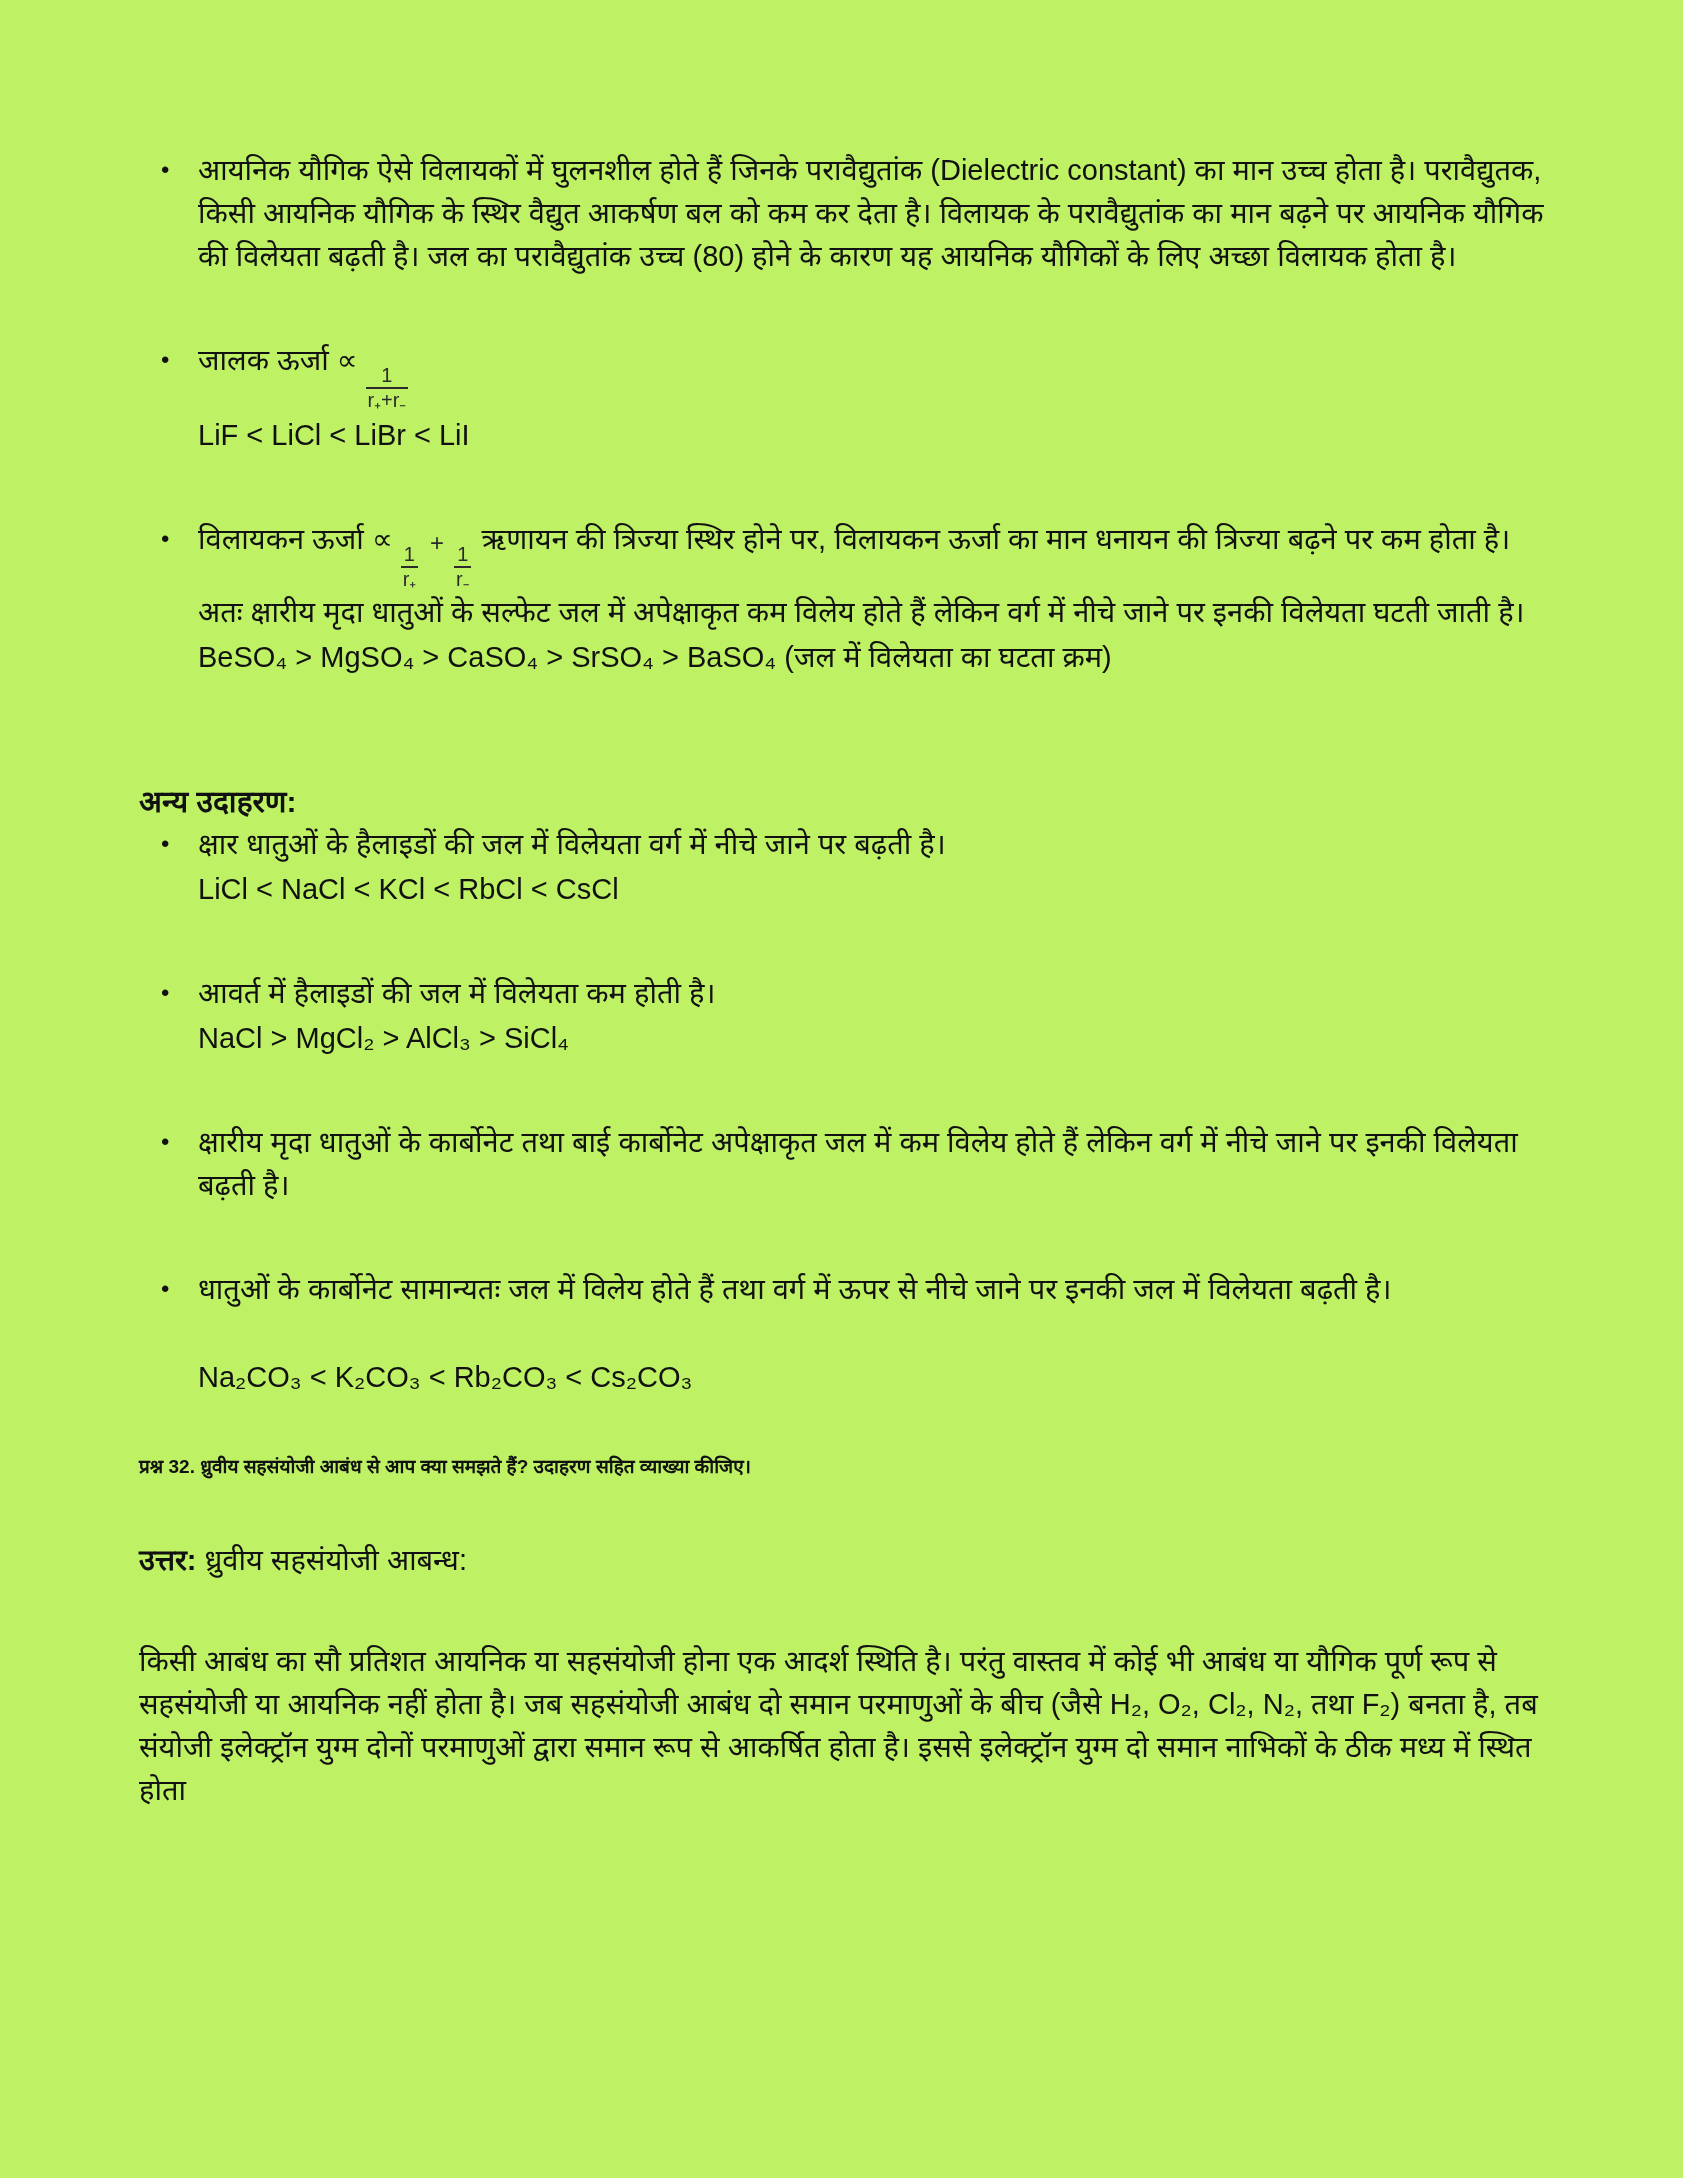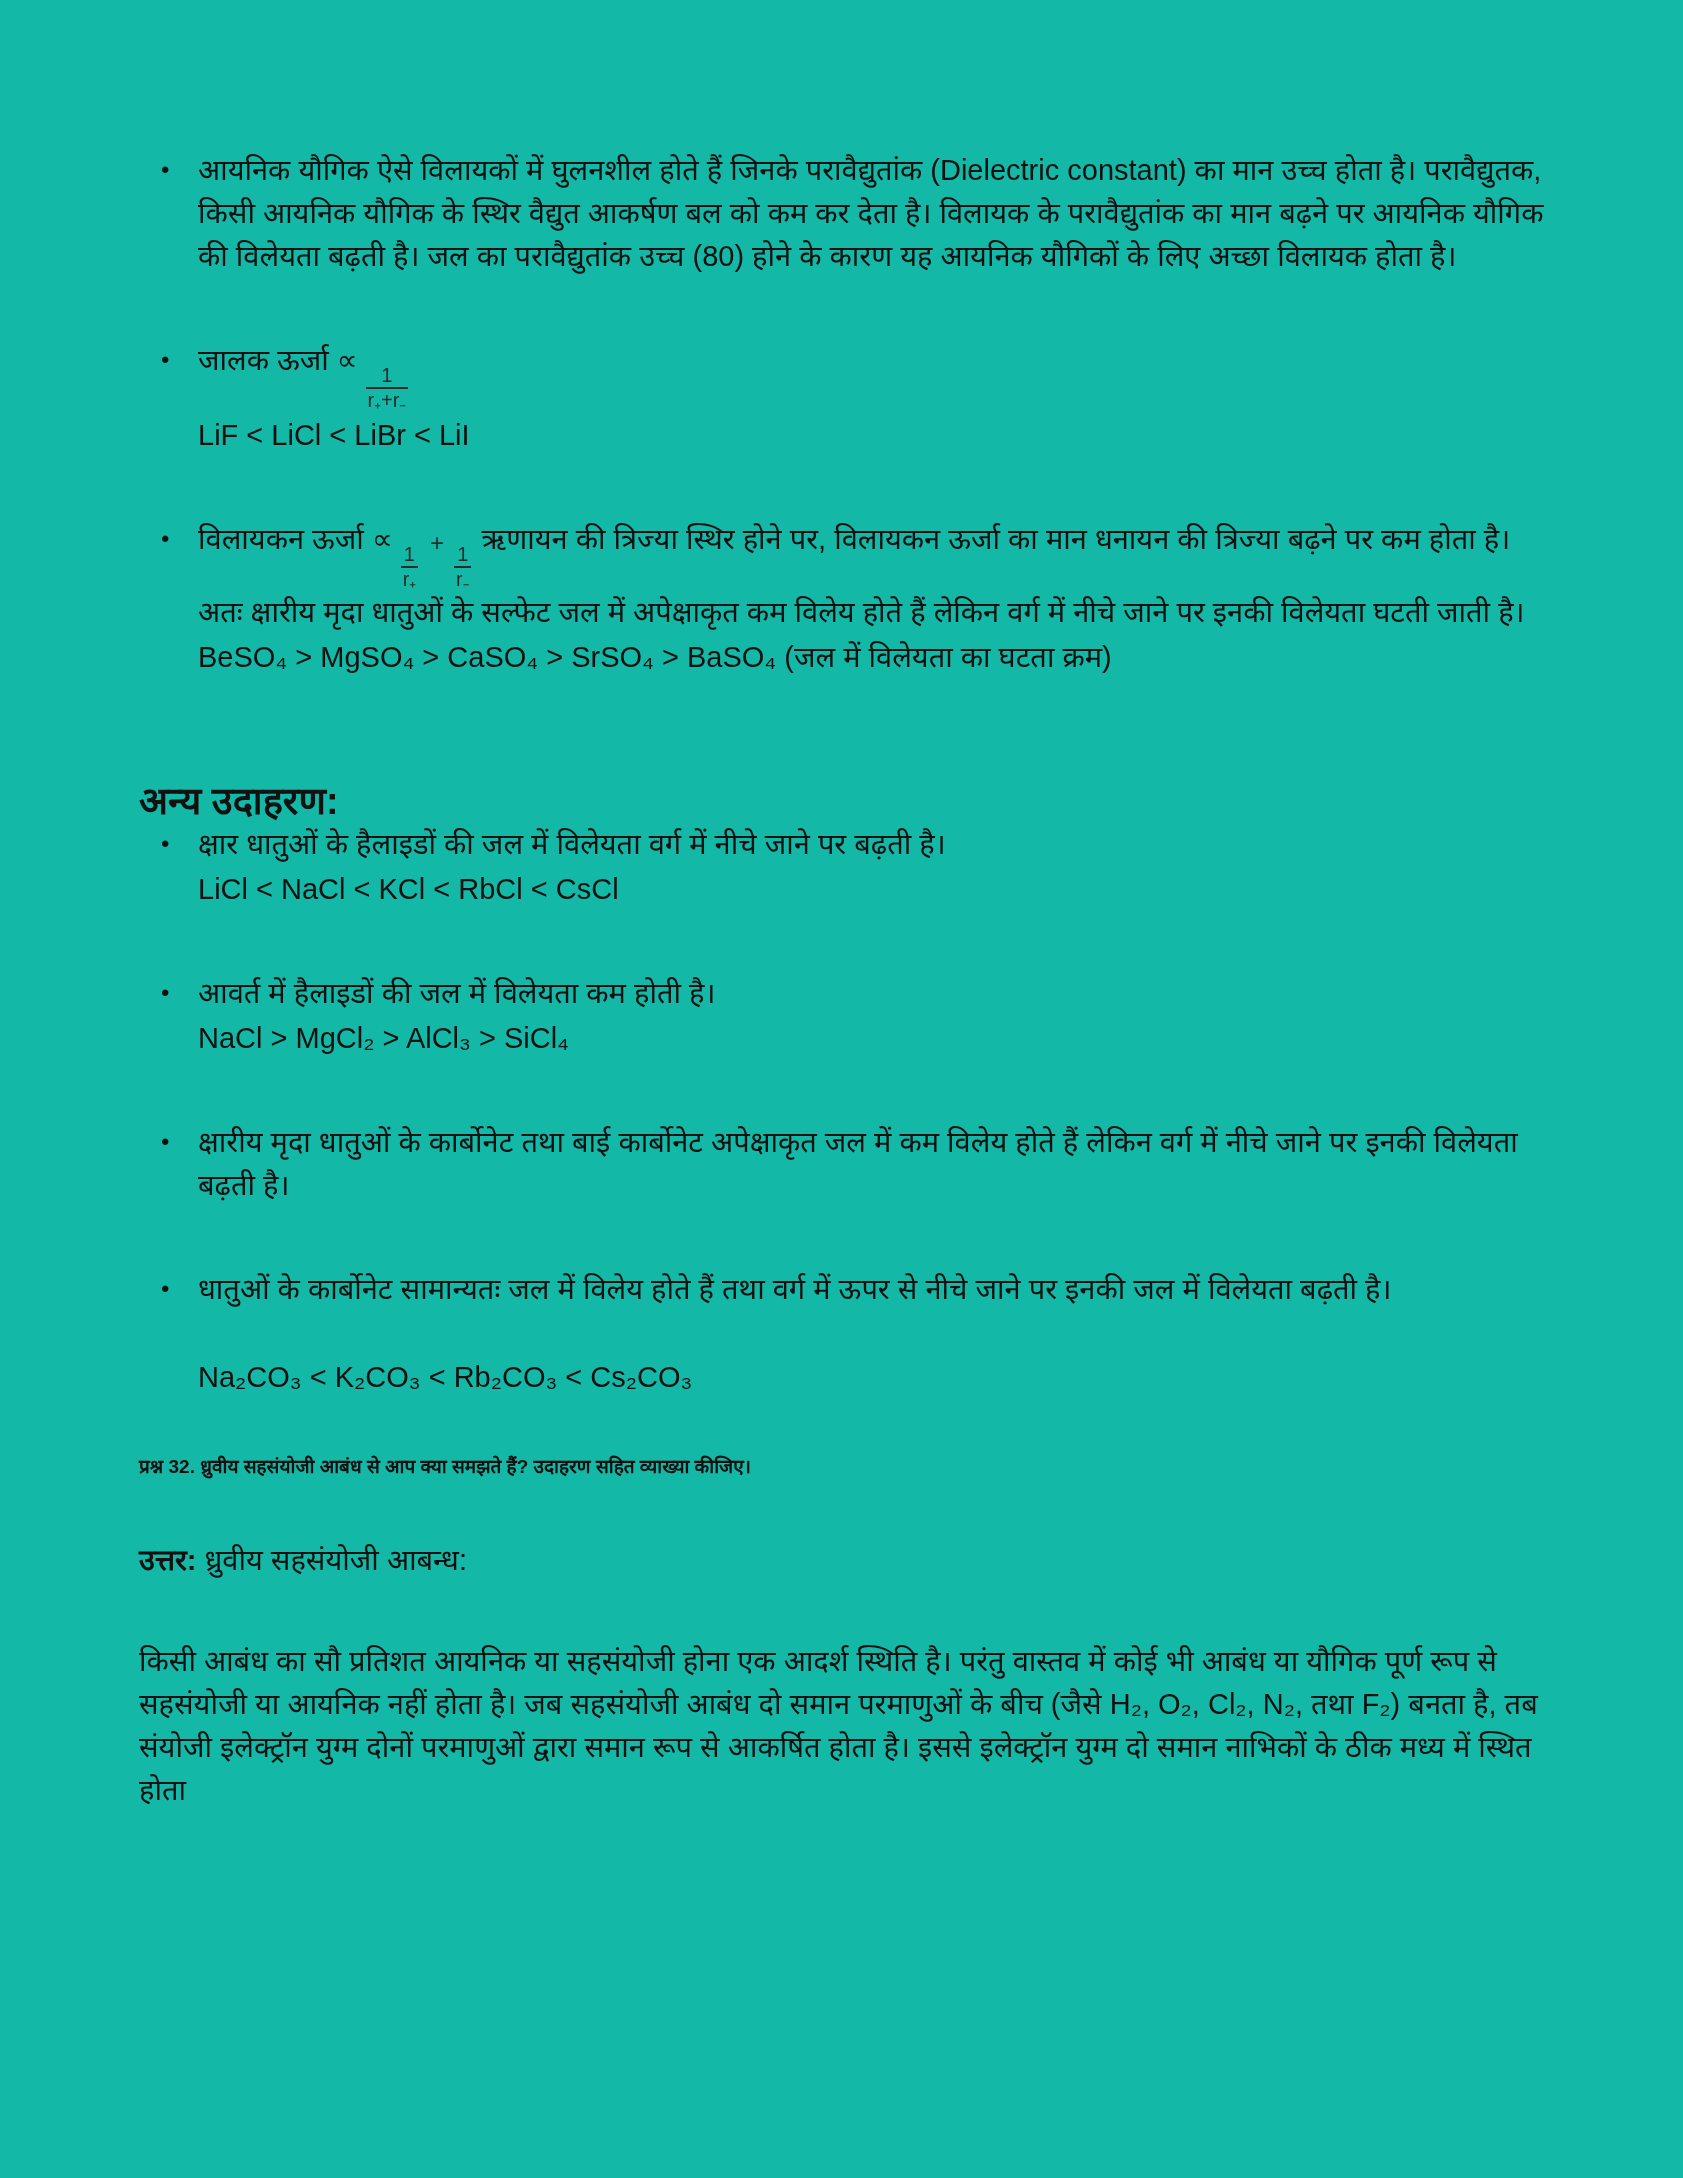--- a/index.html
+++ b/index.html
@@ -1,20 +1,20 @@
 <!DOCTYPE html>
 <html lang="hi"><head>
 <meta charset="utf-8">
 <style>
   html, body { margin:0; padding:0; background:#ffffff; }
   .page {
     width:1683px;
     height:2178px;
     box-sizing:border-box;
-    background:#14b8a6;
+    background:#bef264;
     color:#111111;
     font-family:"Liberation Sans", sans-serif;
     font-size:29px;
     line-height:43px;
     padding:149px 139px 0 139px;
     overflow:hidden;
   }
   ul.blist { list-style:none; margin:0; padding:0; }
   ul.blist > li { position:relative; padding-left:59px; margin-bottom:61px; }
   ul.blist > li:last-child { margin-bottom:0; }
@@ -37,21 +37,21 @@
     margin:0 10px 0 8px;
     color:#2b2b2b;
     text-align:center;
   }
   .frac .den { border-top:2px solid #2b2b2b; padding:0 2px;text-align:right; }
   .frac-plus { font-size:24px; color:#2b2b2b; margin:0 2px; vertical-align:-2px; }
   .formula-line { margin-top:2px; }
   .formula-gap { margin-top:45px; }
   .heading-other {
     font-weight:bold;
-    font-size:38px;
+    font-size:30px;
     margin:101px 0 0 0;
   }
   .other-list { margin-top:48px; }
   .question-heading {
     font-weight:bold;
     font-size:19px;
     margin:46px 0 0 0;
   }
   .answer-line { margin-top:51px; }
   .answer-label { font-weight:bold; }

